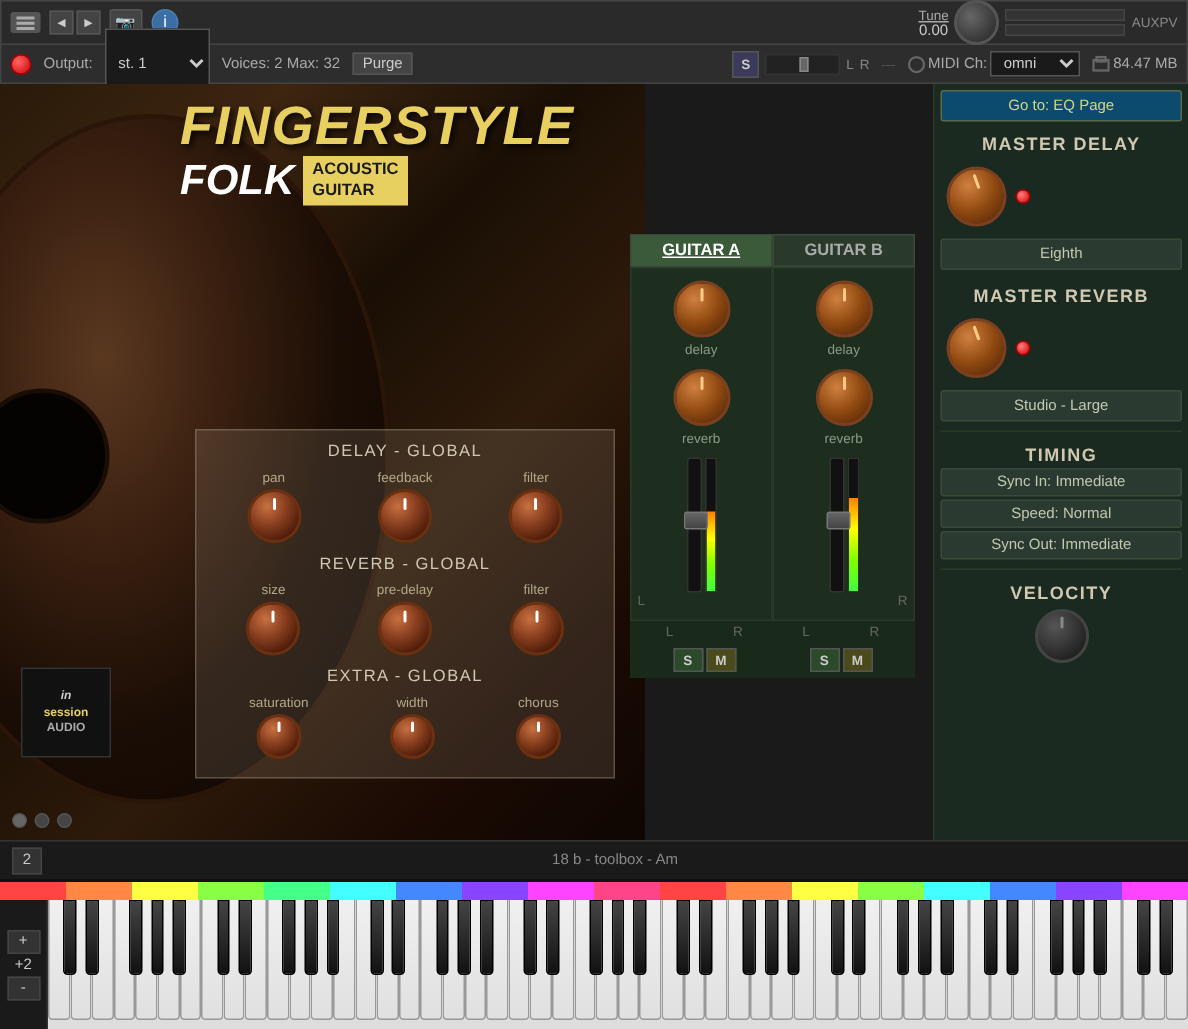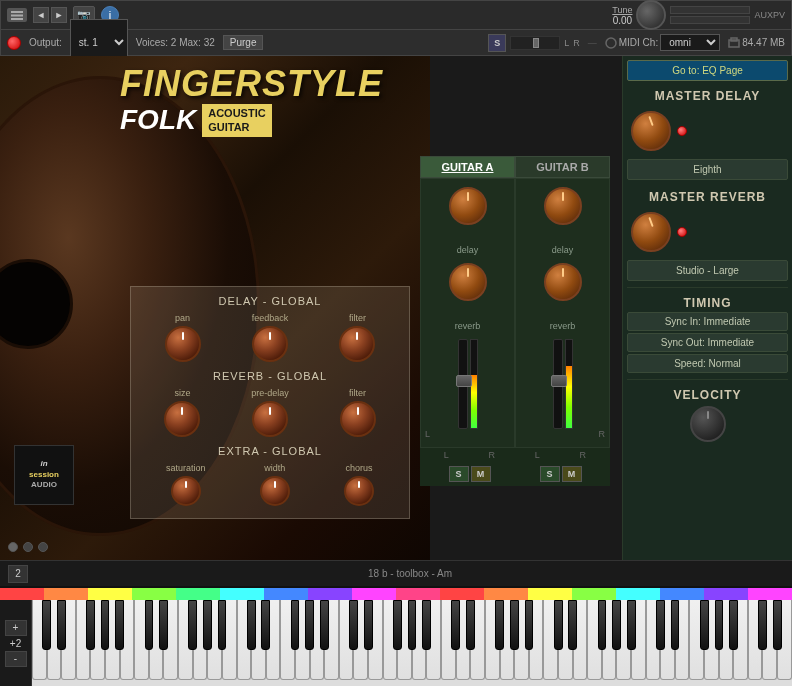--- a/index.html
+++ b/index.html
@@ -94,21 +94,21 @@
       border-radius: 50%;
       background: radial-gradient(circle at 35% 35%, #ff6666, #cc0000);
       border: 1px solid #aa0000;
     }
     .output-select {
       background: #1a1a1a;
       border: 1px solid #555;
       color: #ccc;
       font-size: 10px;
       padding: 16px 4px;
-      width: 58px;
+      width: 70px;
     }
     .purge-btn {
       background: #444;
       border: 1px solid #555;
       color: #ccc;
       font-size: 10px;
       padding: 1px 6px;
       cursor: pointer;
     }
     .midi-select {
@@ -326,21 +326,21 @@
       display: flex;
       flex-direction: column;
       align-items: center;
       padding: 8px 4px;
       border: 1px solid #2a3a2a;
       background: #1e2e1e;
     }
     .guitar-knob-label {
       color: #8a9a8a;
       font-size: 9px;
-      margin-top: 20px;
+      margin-top: 3px;
     }
     .knob-orange {
       width: 38px; height: 38px;
       border-radius: 50%;
       background: radial-gradient(circle at 35% 30%, #d08040 0%, #904a10 50%, #4a2008 100%);
       border: 2px solid #7a4020;
       position: relative;
     }
     .knob-orange::after {
       content: '';
@@ -890,22 +890,22 @@
       <div class="section-title">MASTER REVERB</div>
       <div class="master-delay-row">
         <div class="knob-delay"></div>
         <div class="led-dot"></div>
       </div>
       <div class="preset-btn">Studio - Large</div>
 
       <div class="timing-section">
         <div class="section-title">TIMING</div>
         <div class="sync-btn">Sync In: Immediate</div>
+        <div class="sync-btn">Speed: Normal</div>
         <div class="sync-btn">Sync Out: Immediate</div>
-        <div class="sync-btn">Speed: Normal</div>
       </div>
 
       <div class="velocity-section">
         <div class="section-title">VELOCITY</div>
         <div class="knob-dark"></div>
       </div>
     </div>
 
     <div class="bottom-dots">
       <div class="dot-circle active"></div>

